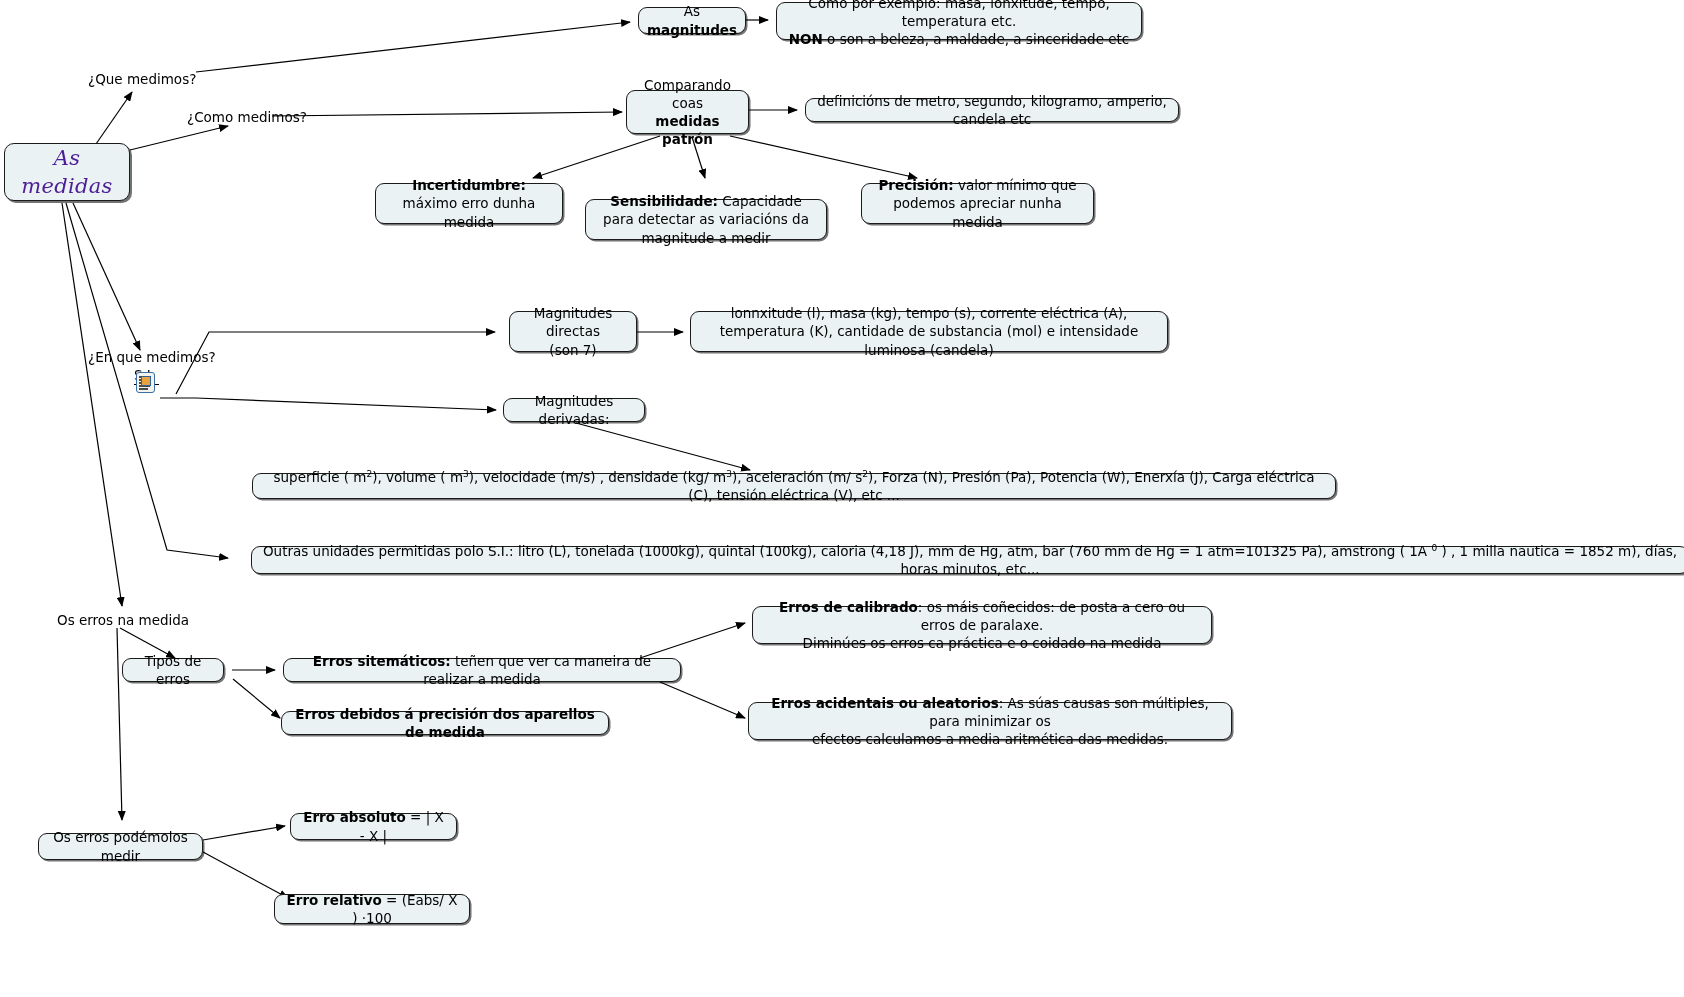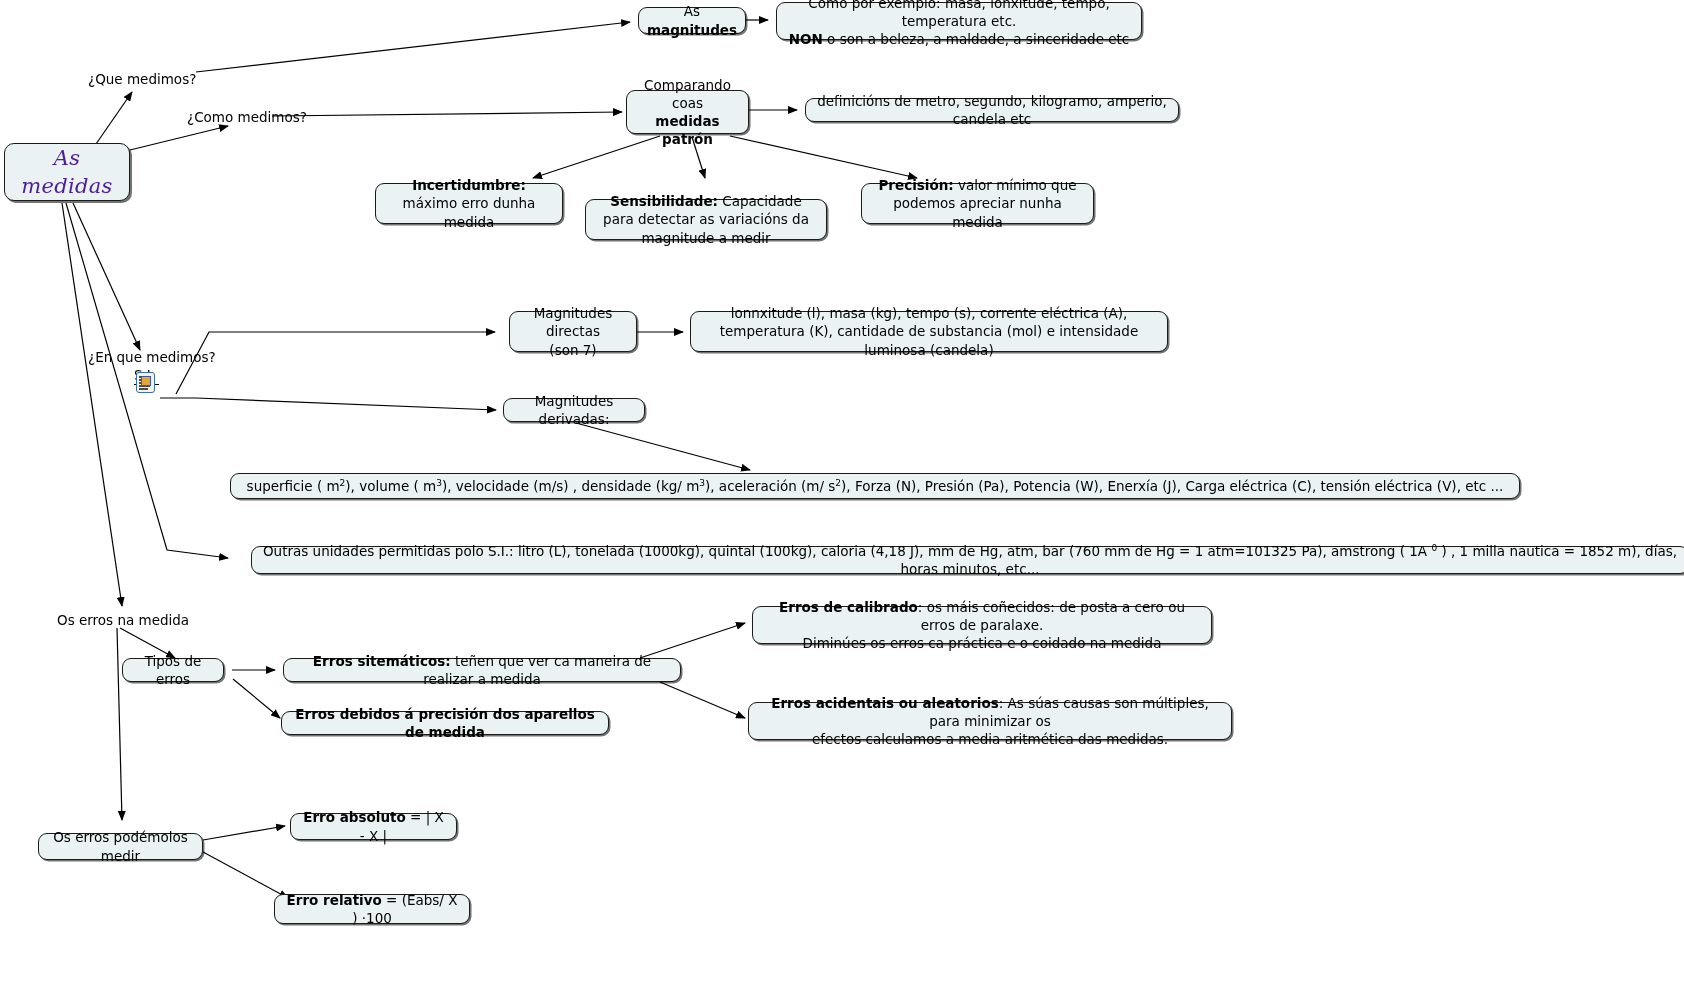--- a/index.html
+++ b/index.html
@@ -214,21 +214,21 @@
     <span>
       <span>lonnxitude (l), masa (kg), tempo (s), corrente eléctrica (A),</span><br>
       <span>temperatura (K), cantidade de substancia (mol) e intensidade luminosa (candela)</span>
     </span>
   </div>
 
   <div class="node" style="left:503px;top:398px;width:142px;height:24px;">
     <span>Magnitudes derivadas:</span>
   </div>
 
-  <div class="node" style="left:230px;top:473px;width:1290px;height:26px;">
+  <div class="node" style="left:252px;top:473px;width:1084px;height:26px;">
     <span>
       <span>superficie ( m</span><sup>2</sup><span>), volume ( m</span><sup>3</sup><span>), velocidade (m/s) , densidade (kg/ m</span><sup>3</sup><span>), aceleración (m/ s</span><sup>2</sup><span>), Forza (N), Presión (Pa), Potencia (W), Enerxía (J), Carga eléctrica (C), tensión eléctrica (V), etc ...</span>
     </span>
   </div>
 
   <div class="node" style="left:237px;top:546px;width:1438px;height:28px;margin-left:14px;">
     <span>
       <span>Outras unidades permitidas polo S.I.: litro (L), tonelada (1000kg), quintal (100kg), caloria (4,18 J), mm de Hg, atm, bar (760 mm de Hg = 1 atm=101325 Pa), amstrong ( 1A </span><sup>0</sup><span> ) , 1 milla nautica = 1852 m), días, horas minutos, etc...</span>
     </span>
   </div>

